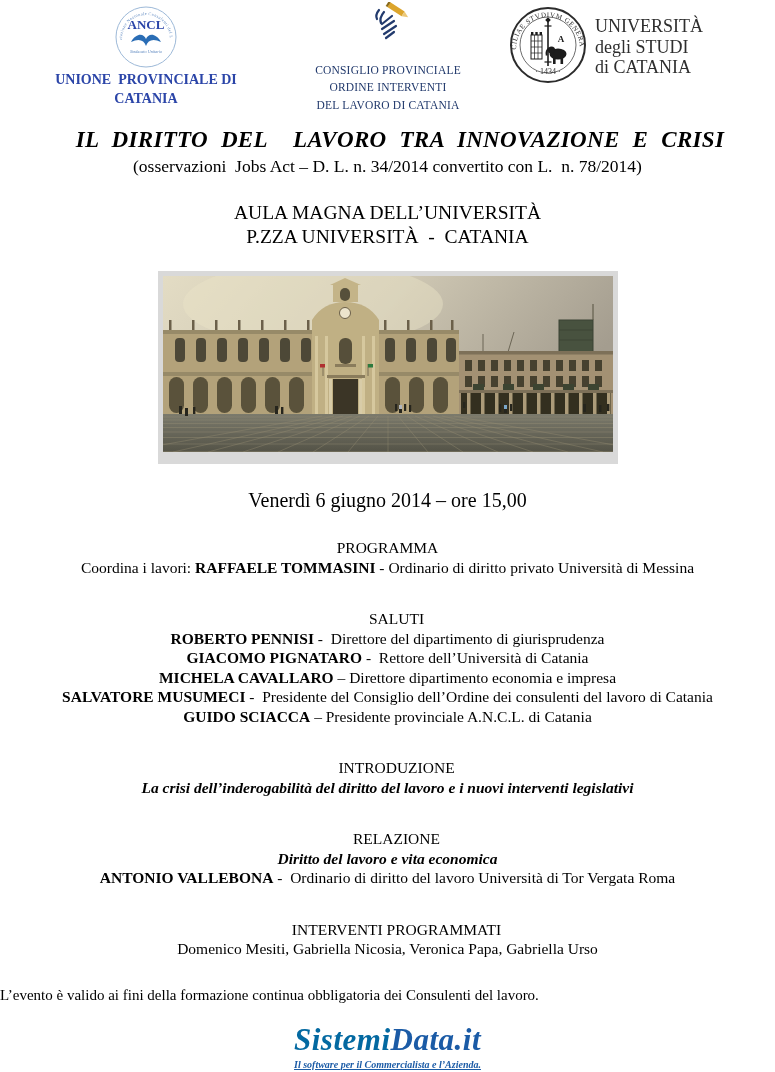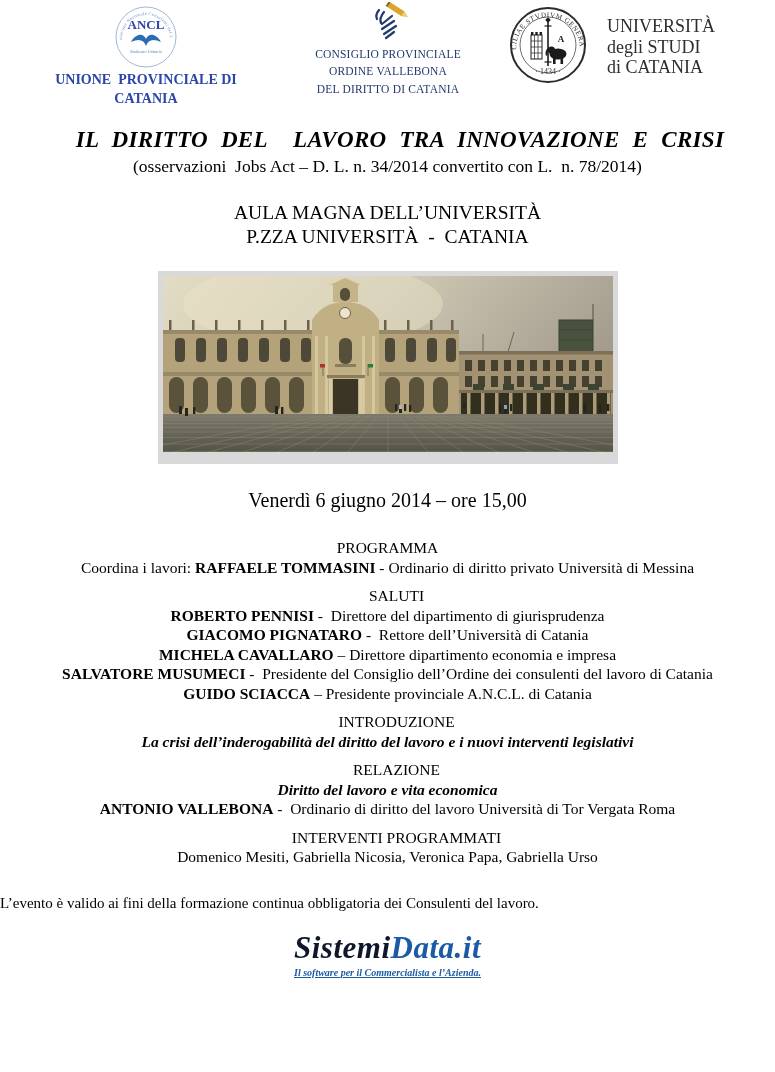--- a/index.html
+++ b/index.html
@@ -11,51 +11,51 @@
   .page{position:relative;width:775px;height:1072px;overflow:hidden;background:#fff;}
   .prewrap{white-space:pre-wrap;}
 
   
   .hdr-ancl{position:absolute;left:52px;top:6px;width:188px;text-align:center;}
   .hdr-ancl svg{display:block;margin:0 auto;}
   .hdr-ancl .org{margin-top:3px;color:#2b45a8;font-weight:bold;font-size:14px;line-height:1.35;}
 
   .hdr-consiglio{position:absolute;left:288px;top:2px;width:200px;text-align:center;color:#20386b;}
   .hdr-consiglio svg{display:block;margin:0 auto;}
-  .hdr-consiglio .lines{margin-top:2px;font-size:11.5px;line-height:1.5;letter-spacing:.2px;}
+  .hdr-consiglio .lines{margin-top:18px;font-size:11.5px;line-height:1.5;letter-spacing:.2px;}
 
   .hdr-uni{position:absolute;left:508px;top:5px;display:flex;align-items:center;}
-  .hdr-uni .name{margin-left:19px;margin-top:4px;font-size:18px;line-height:1.16;color:#2e2e2e;}
+  .hdr-uni .name{margin-left:7px;margin-top:4px;font-size:18px;line-height:1.16;color:#2e2e2e;}
 
   
   .title-block{padding-top:127px;text-align:center;}
   .main-title{font-size:23px;font-weight:bold;font-style:italic;word-spacing:7px;letter-spacing:.3px;margin-left:25px;}
   .sub-title{margin-top:3px;font-size:17.5px;}
 
   
   .venue{margin-top:24px;text-align:center;font-size:19.5px;line-height:1.24;}
   .date-line{margin-top:25px;text-align:center;font-size:20px;}
 
   
   .photo-wrap{margin:22px auto 0;width:460px;background:#d9d9d9;padding:5px 5px 12px 5px;box-sizing:border-box;}
   .photo-wrap svg{display:block;}
 
   
   .program{margin-top:26px;text-align:center;font-size:15.5px;line-height:19.5px;}
   .program p{margin:0;white-space:pre-wrap;}
-  .program .gap{margin-top:9px;padding-left:18px;}
+  .program .gap{margin-top:32px;padding-left:18px;}
   .topic{font-weight:bold;font-style:italic;}
   b{font-weight:bold;}
 
   .note{margin-top:28px;text-align:left;font-size:15px;white-space:pre-wrap;}
 
   
   .footer{margin-top:18px;text-align:center;}
   .brand{font-size:31px;font-weight:bold;font-style:italic;letter-spacing:.5px;}
-  .brand .g{color:#0f172a;}
+  .brand .g{color:#0369a1;}
   .brand .b{color:#1b5ba6;}
   .tagline{margin-top:1px;font-size:10px;font-weight:bold;font-style:italic;color:#1b5ba6;text-decoration:underline;}
 </style>
 </head>
 <body>
 
 <div class="page">
 
   <div class="hdr-ancl">
     <svg width="62" height="62" viewBox="0 0 62 62">
@@ -87,22 +87,22 @@
         <path d="M30,30 L22,36"></path>
       </g>
       <g transform="rotate(33 32 10)">
         <rect x="22" y="5" width="17" height="5.5" fill="#dca52c"></rect>
         <polygon points="39,5 45,7.7 39,10.5" fill="#ecc878"></polygon>
         <rect x="20" y="5" width="2.2" height="5.5" fill="#8a6a1a"></rect>
       </g>
     </svg>
     <div class="lines">
       <div>CONSIGLIO PROVINCIALE</div>
-      <div>ORDINE VALLEBONA</div>
-      <div>DEL DIRITTO DI CATANIA</div>
+      <div>ORDINE INTERVENTI</div>
+      <div>DEL LAVORO DI CATANIA</div>
     </div>
   </div>
 
   <div class="hdr-uni">
     <svg width="80" height="80" viewBox="0 0 80 80">
       <circle cx="40" cy="40" r="37" fill="#ffffff" stroke="#2c2c2c" stroke-width="2"></circle>
       <circle cx="40" cy="40" r="28" fill="none" stroke="#2c2c2c" stroke-width="0.7"></circle>
       <defs>
         <path id="sealTop" d="M 8,44 A 32,32 0 1 1 72,44" fill="none"></path>
       </defs>

